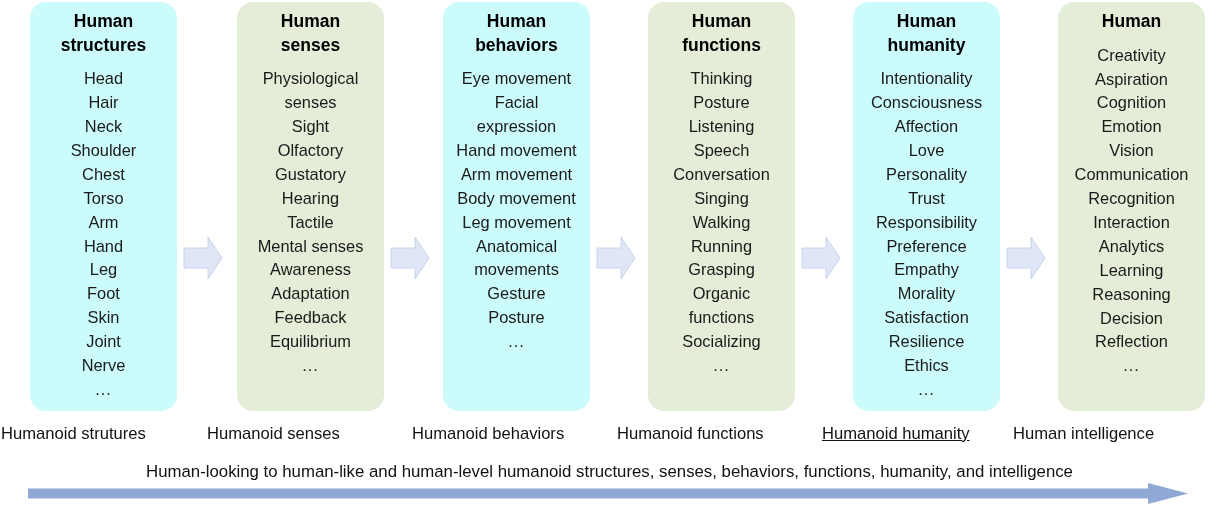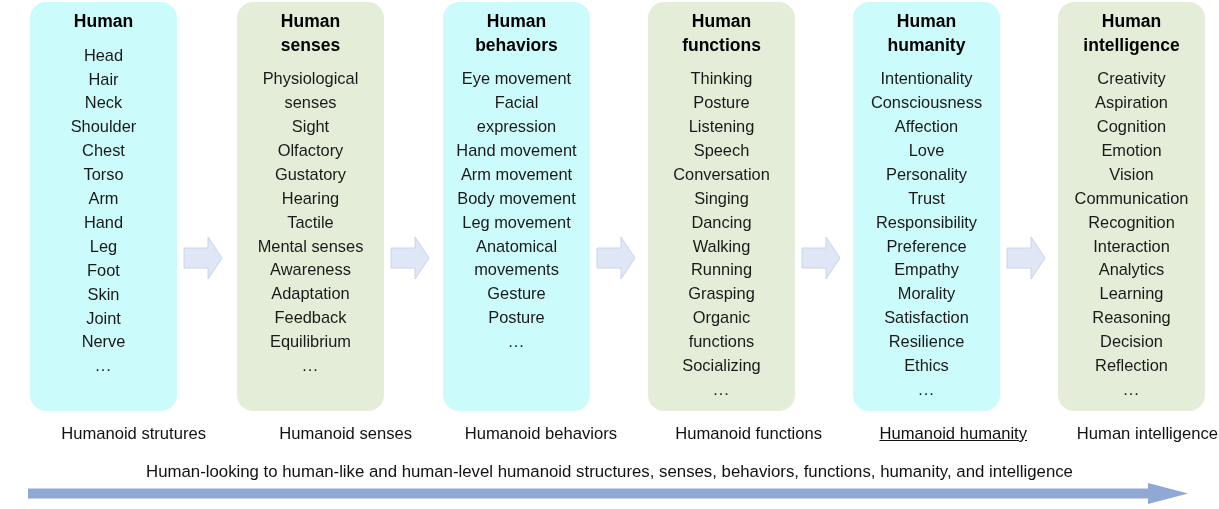--- a/index.html
+++ b/index.html
@@ -69,21 +69,21 @@
     width: 40px;
     height: 44px;
   }
   .step-arrow svg { display: block; width: 40px; height: 44px; }
 
   
   .caption {
     position: absolute;
     top: 423px;
     width: 205px;
-    text-align: right;
+    text-align: left;
     font-size: 16.6px;
     line-height: 22px;
     color: #121212;
     white-space: nowrap;
   }
 
   
   .summary {
     position: absolute;
     left: 0;
@@ -107,20 +107,21 @@
   .long-arrow svg { display: block; width: 1162px; height: 22px; }
 </style>
 </head>
 <body>
 
 <div id="diagram">
 
   <div class="col cyan" style="left:30px;">
     <div class="col-title">
       <span class="t-line">Human</span>
+      <span class="t-line">structures</span>
     </div>
     <ul class="col-items">
       <li>Head</li>
       <li>Hair</li>
       <li>Neck</li>
       <li>Shoulder</li>
       <li>Chest</li>
       <li>Torso</li>
       <li>Arm</li>
       <li>Hand</li>
@@ -196,21 +197,20 @@
       <span class="t-line">Human</span>
       <span class="t-line">functions</span>
     </div>
     <ul class="col-items">
       <li>Thinking</li>
       <li>Posture</li>
       <li>Listening</li>
       <li>Speech</li>
       <li>Conversation</li>
       <li>Singing</li>
-      <li>Dancing</li>
       <li>Walking</li>
       <li>Running</li>
       <li>Grasping</li>
       <li>Organic functions</li>
       <li>Socializing</li>
       <li class="ellipsis-item">...</li>
     </ul>
   </div>
 
   <div class="step-arrow" style="left:801px;">
@@ -244,21 +244,20 @@
 
   <div class="step-arrow" style="left:1006px;">
     <svg viewBox="0 0 40 44" xmlns="http://www.w3.org/2000/svg" aria-hidden="true">
       <polygon points="1,12 25,12 25,1 39,22 25,43 25,32 1,32" fill="#DFE6F5" stroke="#C8D4EC" stroke-width="1"></polygon>
     </svg>
   </div>
 
   <div class="col green" style="left:1058px;">
     <div class="col-title">
       <span class="t-line">Human</span>
-      <span class="t-line">intelligence</span>
     </div>
     <ul class="col-items">
       <li>Creativity</li>
       <li>Aspiration</li>
       <li>Cognition</li>
       <li>Emotion</li>
       <li>Vision</li>
       <li>Communication</li>
       <li>Recognition</li>
       <li>Interaction</li>

